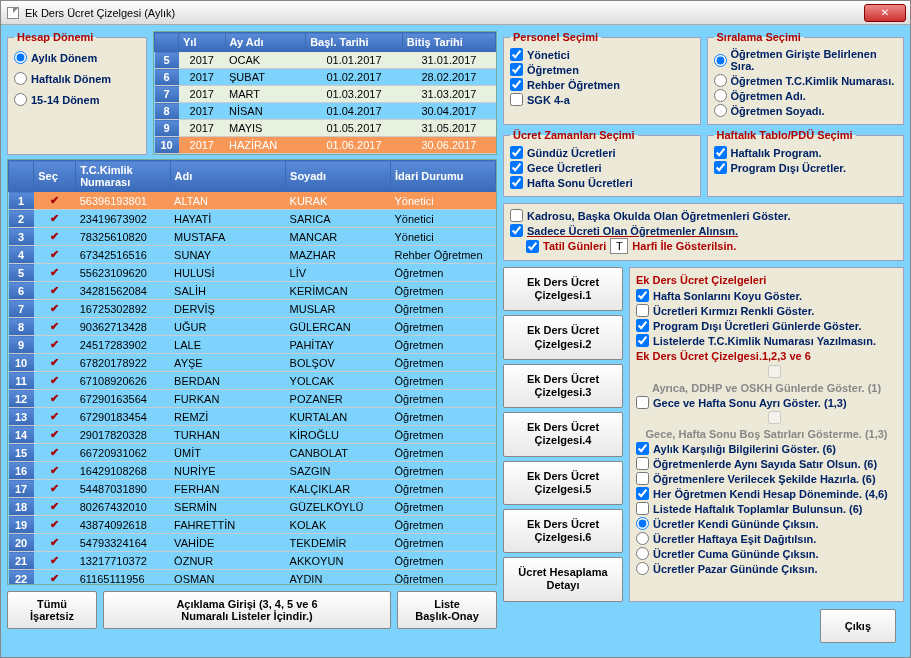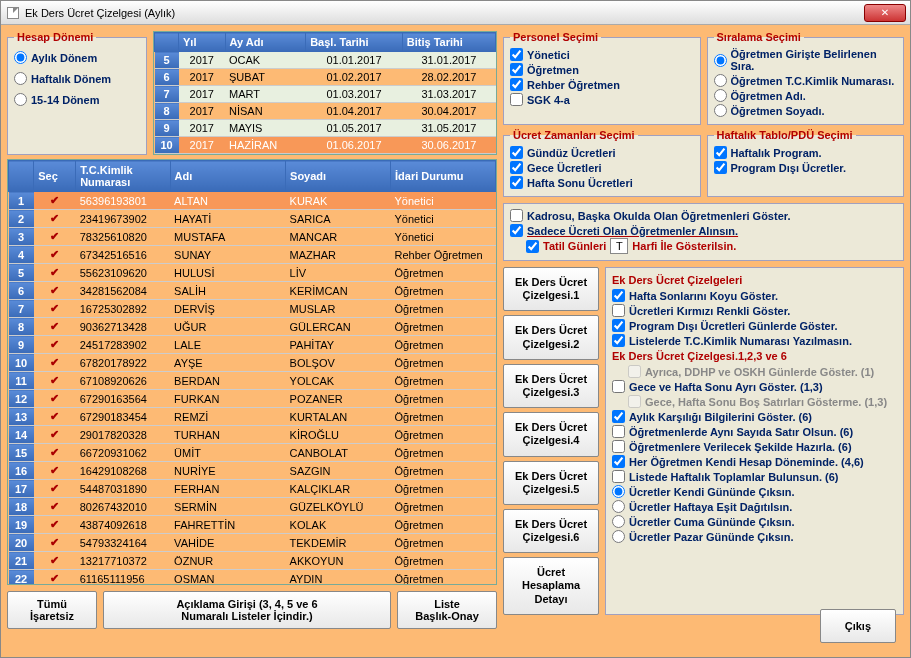--- a/index.html
+++ b/index.html
@@ -1,17 +1,17 @@
 <!DOCTYPE html>
 <html><head>
 <meta charset="utf-8">
 <style>
 * { box-sizing: border-box; margin: 0; padding: 0; }
 body { font-family: Tahoma, sans-serif; font-size: 11px; background: #ece9d8; color: #000; }
-.window { width: 911px; height: 658px; background: #fdba74; border: 1px solid #888; position: relative; }
+.window { width: 911px; height: 658px; background: #7dd3fc; border: 1px solid #888; position: relative; }
 .titlebar { height: 24px; background: linear-gradient(#fff, #ddd); display: flex; align-items: center; padding: 0 4px; border-bottom: 1px solid #aaa; }
 .titlebar-icon { width: 16px; height: 16px; margin-right: 4px; display:inline-flex; align-items:center; justify-content:center; }
 .titlebar-text { flex: 1; font-size: 11px; }
 .titlebar-close { width: 42px; height: 18px; background: linear-gradient(#e88,#c33); border: 1px solid #800; border-radius: 3px; color: #fff; display: flex; align-items: center; justify-content: center; font-size: 10px; cursor:pointer; }
 .content { padding: 6px; display: flex; gap: 6px; }
 .left-col { width: 490px; }
 .right-col { flex: 1; display: flex; flex-direction: column; gap: 4px; }
 
 fieldset { border: 1px solid #a0a0c0; padding: 4px 6px 6px 6px; background: #ece9d8; }
 legend { color: #b00000; font-weight: bold; font-size: 11px; padding: 0 3px; }
@@ -48,26 +48,26 @@
 .right-top { display: flex; gap: 6px; }
 .right-top fieldset { flex: 1; }
 
 .opt-fieldset { margin-top: 2px; }
 .opt-fieldset .check-row { font-weight: bold; color: #002266; }
 .redlabel { color: #b00000; }
 .tatil-row { display:flex; align-items:center; gap:4px; color:#b00000; font-weight:bold;padding-left:16px; }
 .tatil-input { width: 18px; height: 16px; text-align:center; border:1px solid #888; font-family:inherit; font-size:11px; }
 
 .action-row { display: flex; gap: 6px; margin-top: 2px; }
-.action-btns { width: 96px; display: flex; flex-direction: column; gap: 4px; }
+.action-btns { width: 120px; display: flex; flex-direction: column; gap: 4px; }
 .action-btns .btn { padding: 8px 4px; line-height: 1.2; font-weight:bold; }
 .action-opts { flex: 1; }
 
 .subgroup-title { color: #b00000; font-weight: bold; font-size: 11px; margin: 2px 0; }
-.disabled { color: #888; }
+.disabled { color: #888; flex-direction: column; }
 .bottom-exit { position: absolute; right: 14px; bottom: 14px; }
 .bottom-exit .btn { padding: 10px 24px; }
 
 .icon-file { display:inline-block; width:12px; height:12px; border:1px solid #888; background:#fff; position:relative; }
 .icon-file::after { content:""; position:absolute; right:-1px; top:-1px; border:3px solid transparent; border-left-color:#888; border-top-color:#888; }
 
 .underline-red { text-decoration: underline; text-decoration-color:#b00000; }
 </style>
 </head>
 <body>

